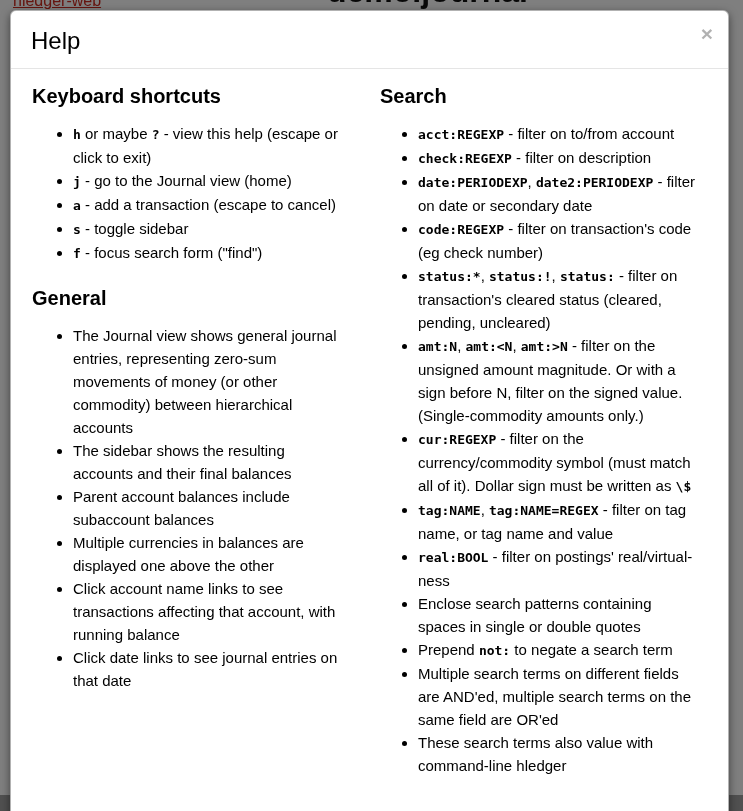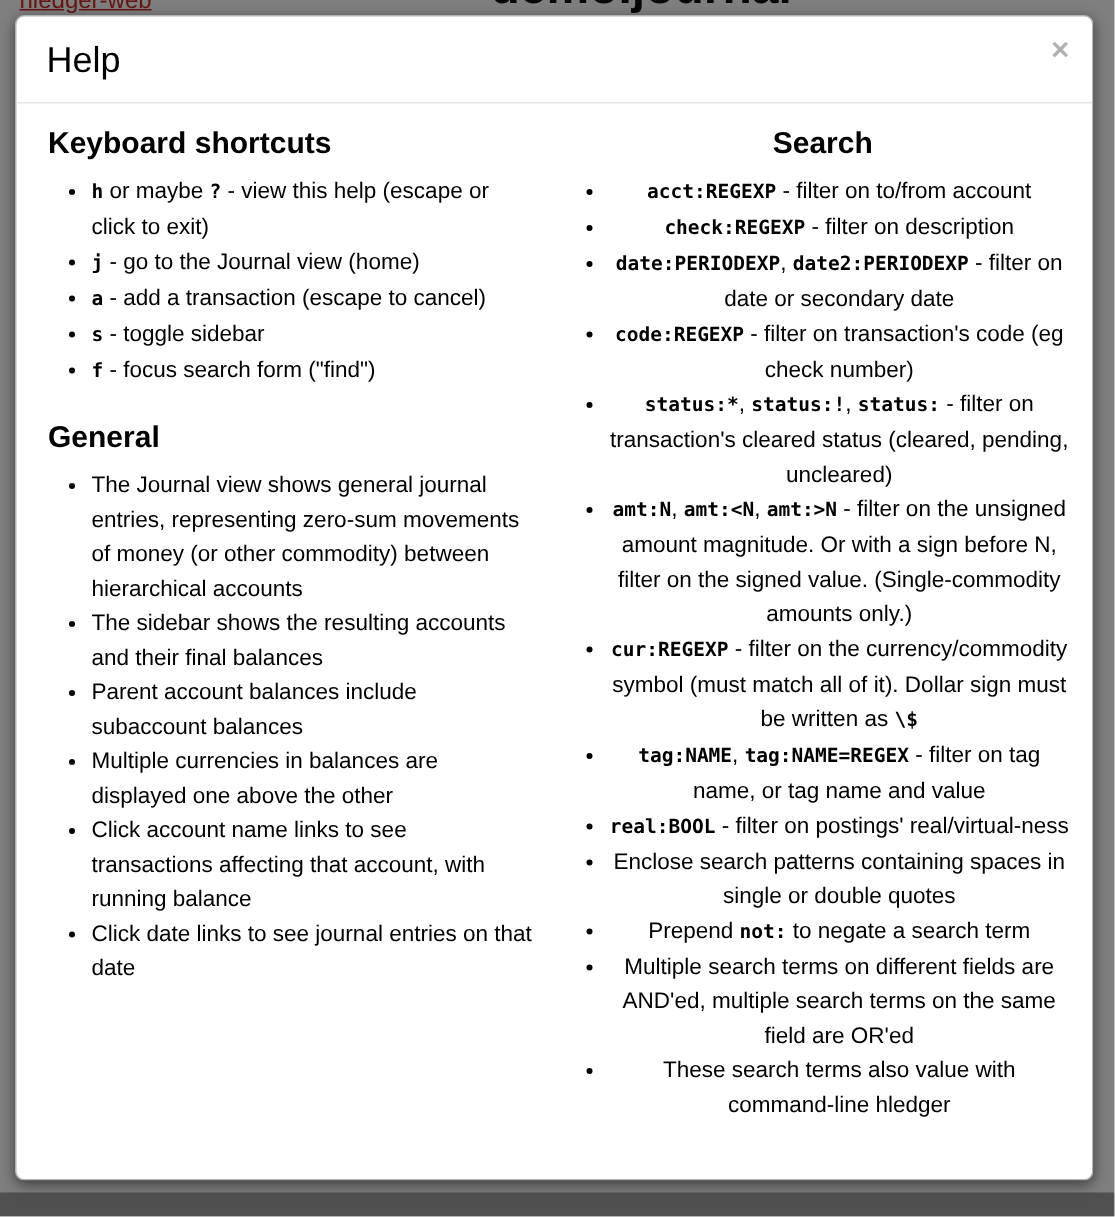--- a/index.html
+++ b/index.html
@@ -58,30 +58,29 @@
     display: flex;
     padding: 18px 7px 34px;
   }
   .help-col-left {
     width: 362px; flex: 0 0 362px;
     padding: 0 20px 0 14px;
   }
   .help-col-right {
     flex: 1 1 auto;
     padding: 0 4px 0 0;
-    text-align: center;
   }
   .section-heading {
     font-size: 20px; font-weight: bold; line-height: 19px;
     margin: 24px 0 10px; color: #000;
   }
   .help-col-left .section-heading:first-child,
   .help-col-right .section-heading:first-child { margin-top: 0; }
   ul.help-list {
-    margin: 4px; padding: 0 0 0 25px;
+    margin: 16px; padding: 0 0 0 25px;
     list-style: disc outside;
   }
   .help-col-right ul.help-list { padding-left: 22px; }
   ul.help-list li {
     font-size: 15px; line-height: 23px; color: #000;
   }
   code.snip {
     font-family: "DejaVu Sans Mono", "Liberation Mono", monospace;
     font-weight: bold; font-size: 13px; color: #000;
   }

